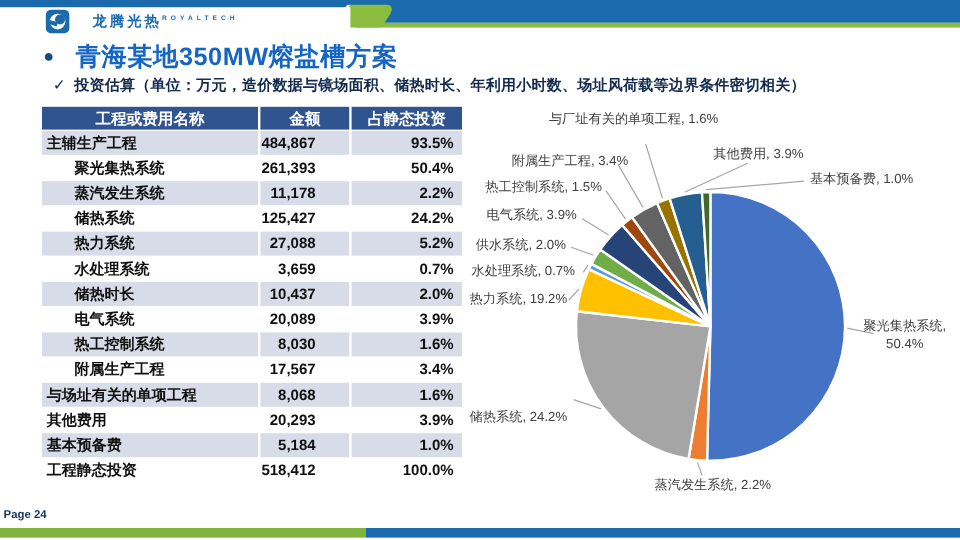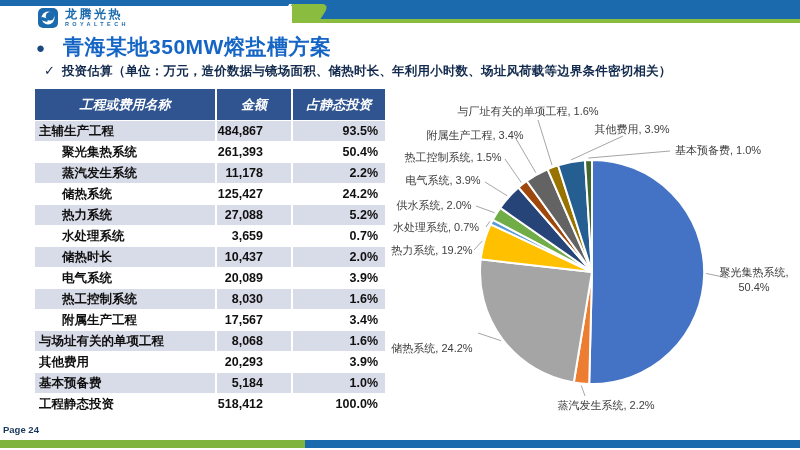--- a/index.html
+++ b/index.html
@@ -7,33 +7,33 @@
     position:relative;width:800px;height:450px;background:#ffffff;overflow:hidden;
     font-family:"Liberation Sans","DejaVu Sans",sans-serif;
   }
   
   .top-bar{position:absolute;left:0;top:0;width:800px;height:19px;background:#1A6AAD;}
   .top-green-line{position:absolute;left:296px;top:19px;width:504px;height:4px;background:#8ABD3F;}
   .logo-plate{position:absolute;left:0;top:6px;width:292px;height:24px;background:#ffffff;display:flex;align-items:center;}
   .green-swoosh{position:absolute;left:283px;top:4px;width:38px;height:19px;background:#8ABD3F;
     transform:skewX(-33deg);border-left:3px solid #ffffff;border-top-right-radius:8px;}
   .logo-icon{margin-left:38px;width:20px;height:20px;flex:0 0 auto;}
-  .logo-text{margin-left:7px;display:flex;flex-direction:column;line-height:1;}
+  .logo-text{margin-left:19px;display:flex;flex-direction:row;line-height:1;}
   .logo-cn{font-size:12px;font-weight:bold;color:#1A6AAD;letter-spacing:2.5px;}
   .logo-en{font-size:5.5px;font-weight:bold;color:#1A6AAD;letter-spacing:3.4px;margin-top:2px;}
   
   .title-row{position:absolute;left:36px;top:33px;display:flex;align-items:center;}
   .title-bullet{font-size:15px;color:#17497E;margin-right:18px;}
   .title-text{font-size:21px;font-weight:bold;color:#1565C5;letter-spacing:0.5px;}
   .subtitle-row{position:absolute;left:44px;top:63px;display:flex;align-items:flex-start;}
   .subtitle-check{font-size:13px;font-weight:bold;color:#122A4D;margin-right:7px;}
   .subtitle-text{font-size:12.5px;font-weight:bold;color:#122A4D;letter-spacing:0.2px;white-space:nowrap;}
   
   .cost-table{position:absolute;left:33px;top:88px;z-index:2;border-collapse:separate;border-spacing:2px 1px;table-layout:fixed;}
-  .cost-table th{background:#2F5490;color:#ffffff;font-size:13px;font-weight:bold;height:31px;padding:0;text-align:center;font-style:italic;}
+  .cost-table th{background:#2F5490;color:#ffffff;font-size:13px;font-weight:bold;height:19px;padding:0;text-align:center;}
   .cost-table td{height:20px;padding:0;font-size:12.5px;font-weight:bold;color:#101010;background:#ffffff;}
   .cost-table tr.alt td{background:#D8DCE8;margin-left:34px;}
   .cost-table td.c-name{text-align:left;padding-left:4px;overflow:hidden;white-space:nowrap;}
   .cost-table td.c-name.ind{padding-left:27px;}
   .cost-table td.c-amount{text-align:right;padding-right:28px;}
   .cost-table td.c-pct{text-align:right;padding-right:7px;}
   
   .chart-area{position:absolute;left:388px;top:90px;width:412px;height:358px;z-index:1;}
   .chart-area svg{position:absolute;left:0;top:0;}
   .pie-label{position:absolute;transform:translate(-50%,-50%);font-size:11px;color:#404040;
@@ -182,29 +182,29 @@
         <path d="M 204 182 L 138.74 90.98 A 112 112 0 0 1 159.52 79.21 Z" fill="#636363" stroke="#ffffff" stroke-width="2" stroke-linejoin="round"></path>
         <line x1="147.83" y1="82.80" x2="127" y2="47" stroke="#A6A6A6" stroke-width="1"></line>
         <path d="M 204 182 L 159.52 79.21 A 112 112 0 0 1 170.06 75.27 Z" fill="#997300" stroke="#ffffff" stroke-width="2" stroke-linejoin="round"></path>
         <line x1="164.04" y1="75.23" x2="150" y2="30" stroke="#A6A6A6" stroke-width="1"></line>
         <path d="M 204 182 L 170.06 75.27 A 112 112 0 0 1 196.97 70.22 Z" fill="#255E91" stroke="#ffffff" stroke-width="2" stroke-linejoin="round"></path>
         <line x1="182.99" y1="69.95" x2="235" y2="46" stroke="#A6A6A6" stroke-width="1"></line>
         <path d="M 204 182 L 196.97 70.22 A 112 112 0 0 1 204.00 70.00 Z" fill="#43682B" stroke="#ffffff" stroke-width="2" stroke-linejoin="round"></path>
         <line x1="200.42" y1="68.06" x2="282" y2="61" stroke="#A6A6A6" stroke-width="1"></line>
       </svg>
   <div class="pie-label wrap" style="left: 366px; top: 190px; width: 96px; color: rgb(64, 64, 64);">聚光集热系统, 50.4%</div>
-      <div class="pie-label" style="left: 206px; top: 315px; color: rgb(64, 64, 64); margin-left: 12px;">蒸汽发生系统, 2.2%</div>
+      <div class="pie-label" style="left: 206px; top: 315px; color: rgb(64, 64, 64);">蒸汽发生系统, 2.2%</div>
       <div class="pie-label" style="left: 44px; top: 258px; color: rgb(64, 64, 64);">储热系统, 24.2%</div>
       <div class="pie-label" style="left: 44px; top: 160px; color: rgb(64, 64, 64);">热力系统, 19.2%</div>
       <div class="pie-label" style="left: 48px; top: 137px; color: rgb(64, 64, 64);">水处理系统, 0.7%</div>
       <div class="pie-label" style="left: 46px; top: 115px; color: rgb(64, 64, 64);">供水系统, 2.0%</div>
       <div class="pie-label" style="left: 55px; top: 90px; color: rgb(64, 64, 64);">电气系统, 3.9%</div>
       <div class="pie-label" style="left: 65px; top: 67px; color: rgb(64, 64, 64);">热工控制系统, 1.5%</div>
       <div class="pie-label" style="left: 87px; top: 45px; color: rgb(64, 64, 64);">附属生产工程, 3.4%</div>
-      <div class="pie-label" style="left: 140px; top: 21px; color: rgb(64, 64, 64); text-align: right;">与厂址有关的单项工程, 1.6%</div>
+      <div class="pie-label" style="left: 140px; top: 10px; color: rgb(64, 64, 64); text-align: right;">与厂址有关的单项工程, 1.6%</div>
       <div class="pie-label" style="left: 244px; top: 39px; color: rgb(64, 64, 64);">其他费用, 3.9%</div>
       <div class="pie-label" style="left: 330px; top: 60px; color: rgb(64, 64, 64);">基本预备费, 1.0%</div>
     </div>
 
   <div class="footer-page">Page 24</div>
   <div class="bottom-bar-green"></div>
   <div class="bottom-bar-blue"></div>
 
 </div>
 

